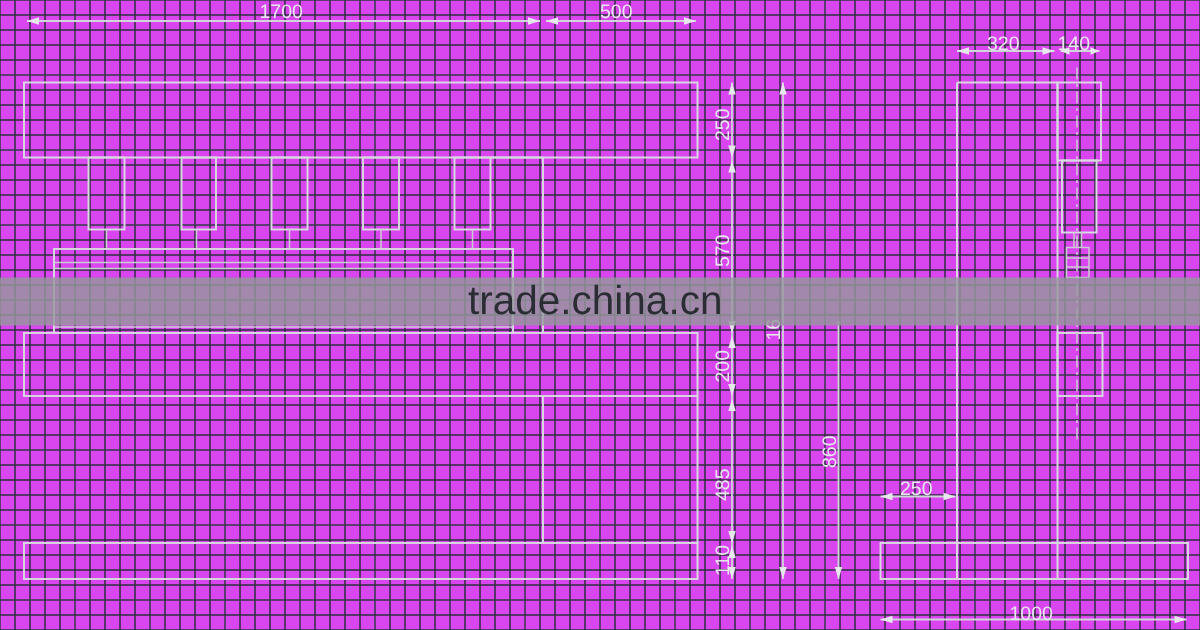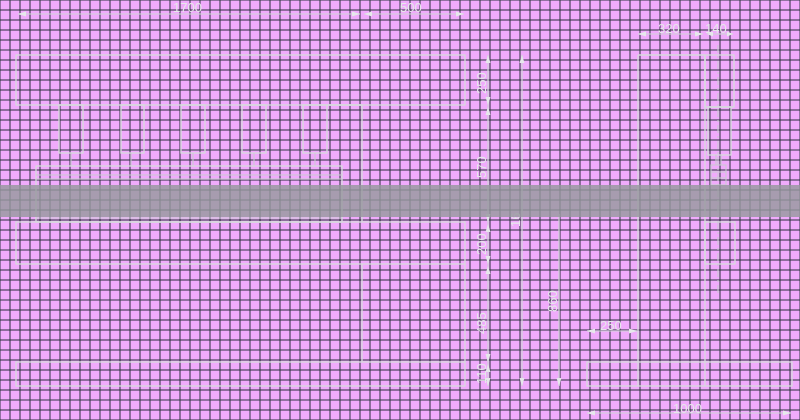--- a/index.html
+++ b/index.html
@@ -1,16 +1,16 @@
 <!DOCTYPE html>
 <html><head>
   <meta charset="utf-8">
   <style>
     html, body { margin: 0; padding: 0; background: #212631; }
-    #canvas { position: relative; width: 800px; height: 420px; overflow: hidden; background: #f0abfc; }
+    #canvas { position: relative; width: 800px; height: 420px; overflow: hidden; background: #d946ef; }
     svg { position: absolute; left: 0; top: 0; }
     .grid-minor { stroke: #2b313d; stroke-width: 1; }
     .grid-major { stroke: #333a47; stroke-width: 1; }
     .geo { stroke: #d7dade; stroke-width: 1.3; fill: none; }
     .geo-thin { stroke: #c9ccd1; stroke-width: 1; fill: none; }
     .dimline { stroke: #d0d3d8; stroke-width: 1.2; fill: none; }
     .center { stroke: #c9ccd1; stroke-width: 1; fill: none; stroke-dasharray: 8 3 2 3; }
     .dimtext { fill: #e6e8eb; font-family: "Liberation Sans", sans-serif; font-size: 13px; }
     .arrow { fill: #e6e8eb; }
     #watermark-band {
@@ -265,13 +265,14 @@
       <g>
         <line class="dimline" x1="587" y1="413" x2="791" y2="413"></line>
         <polygon class="arrow" points="587,413 595,410.5 595,415.5"></polygon>
         <polygon class="arrow" points="791,413 783,410.5 783,415.5"></polygon>
         <text class="dimtext" x="673" y="413">1000</text>
       </g>
     </g>
   </svg>
 
   <div id="watermark-band"></div>
+  <div id="watermark-text">trade.china.cn</div>
 </div>
 
 </body></html>

